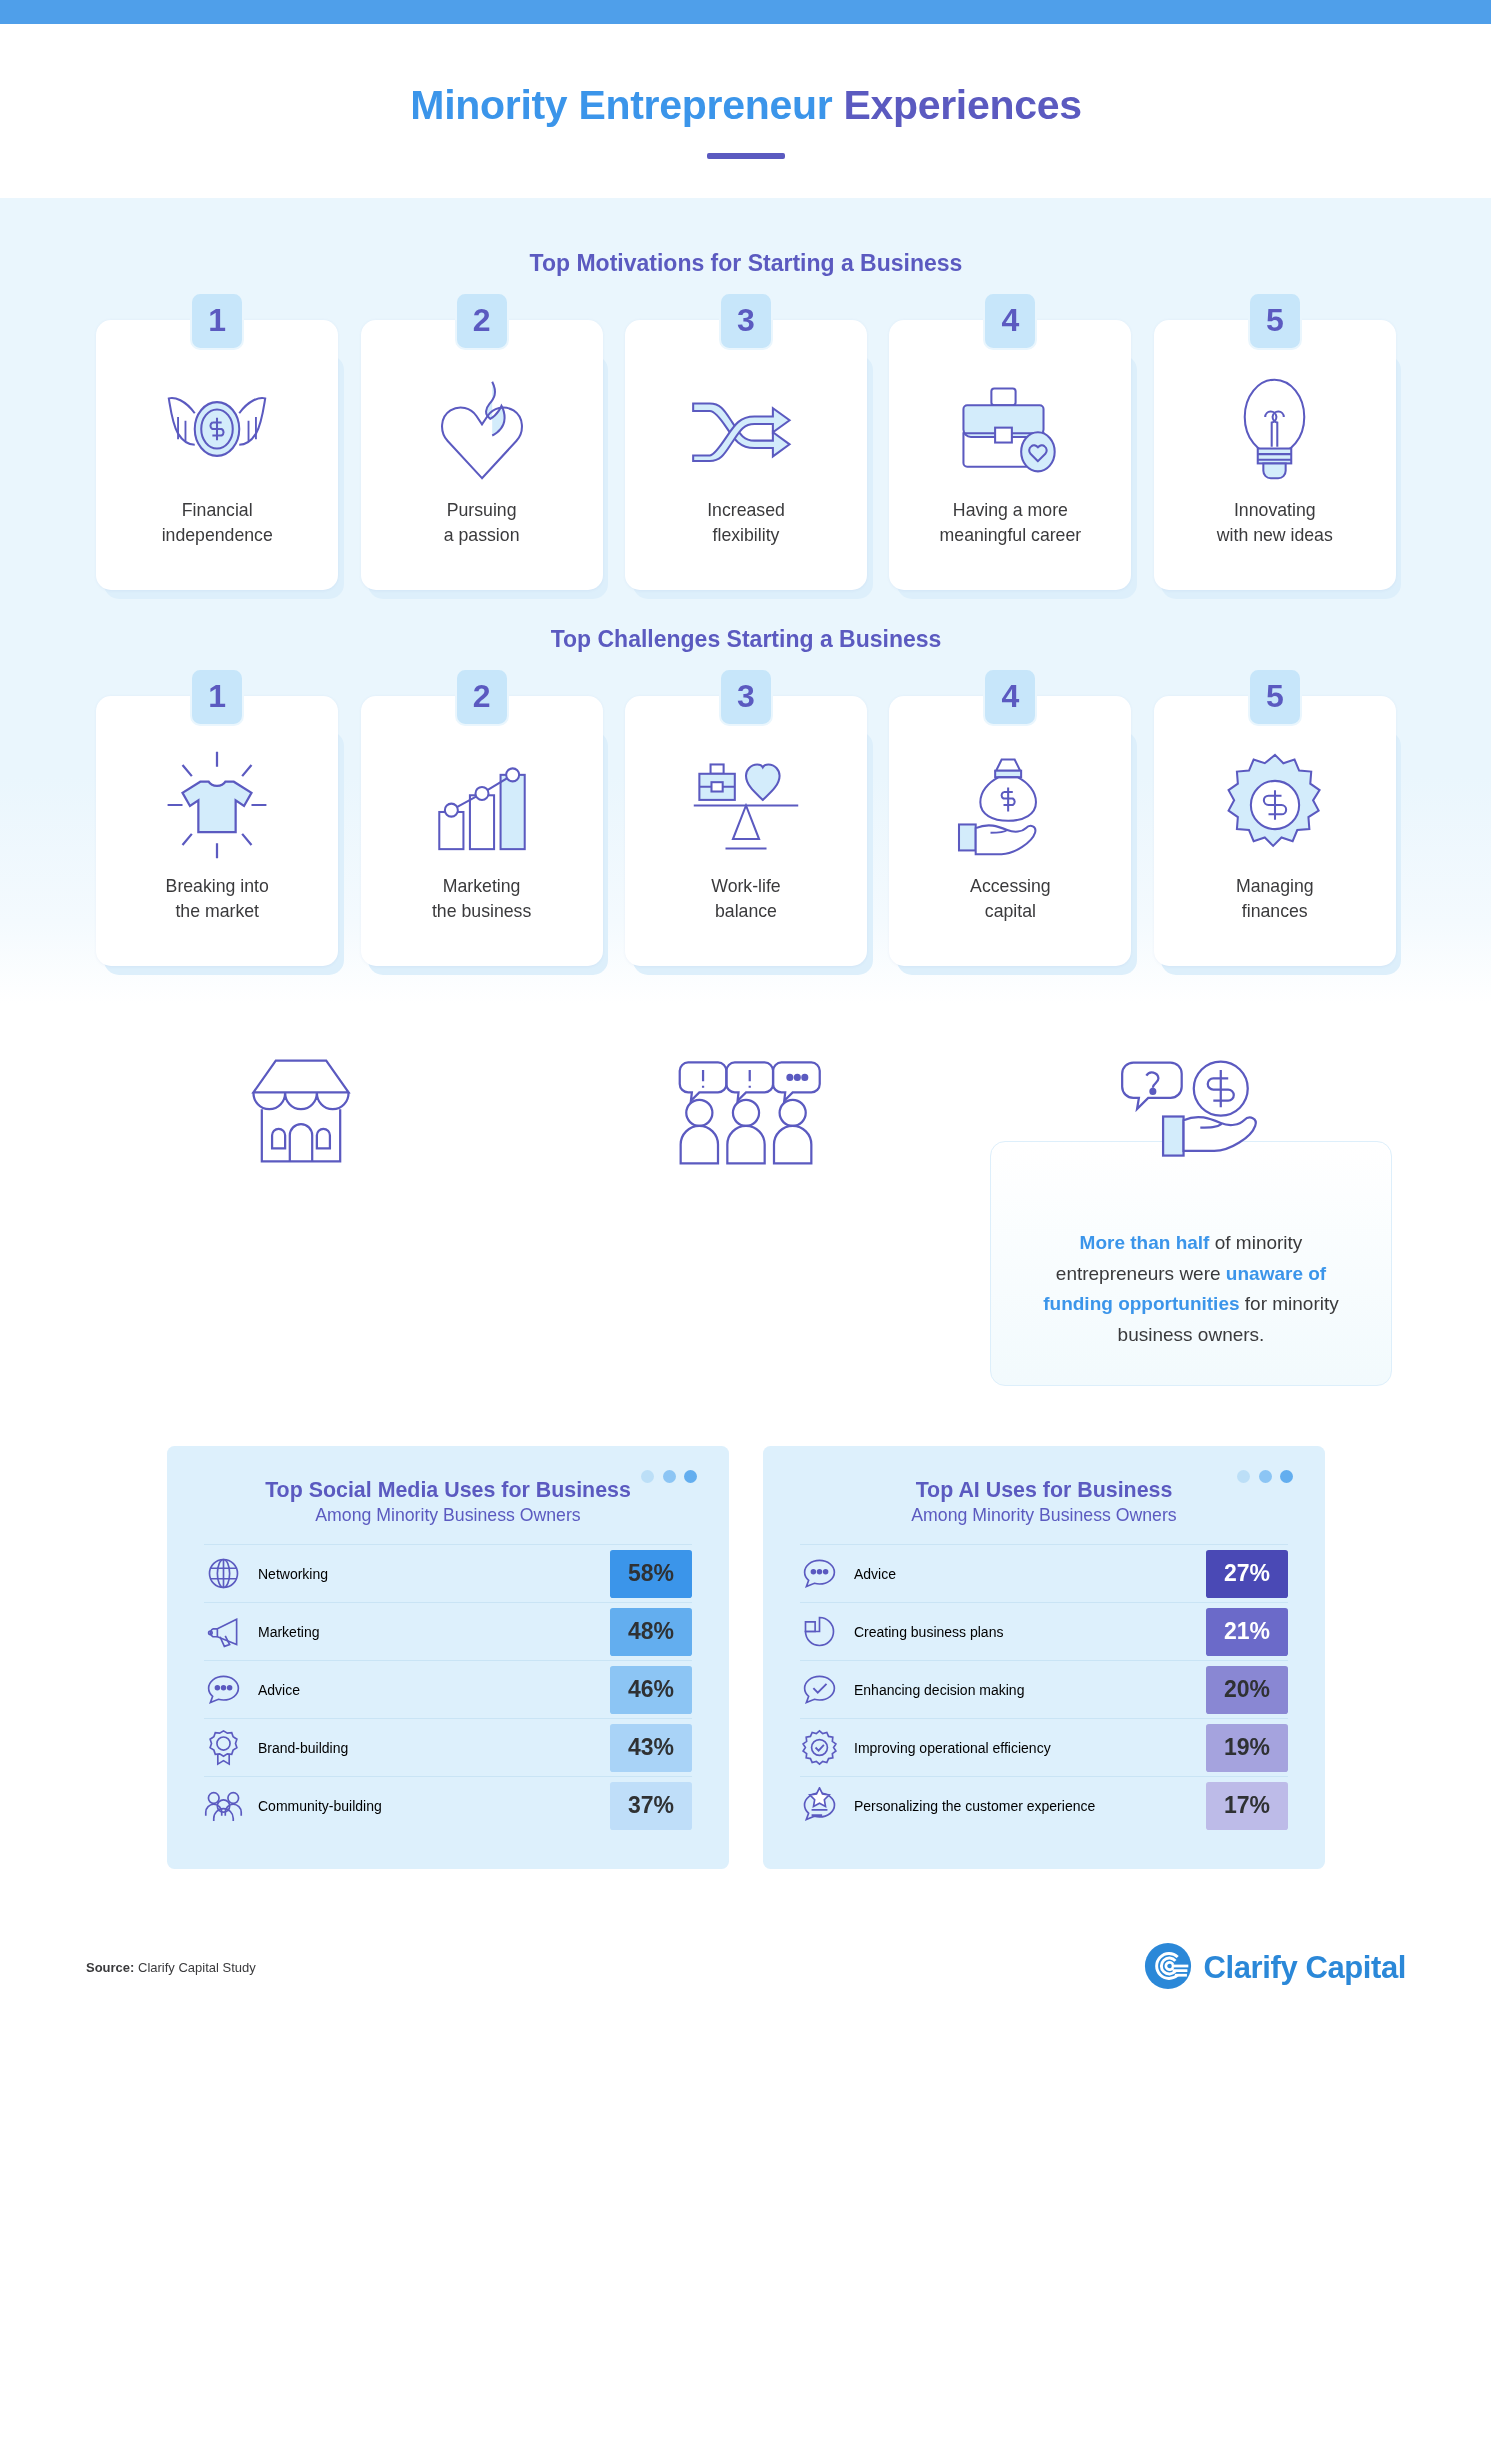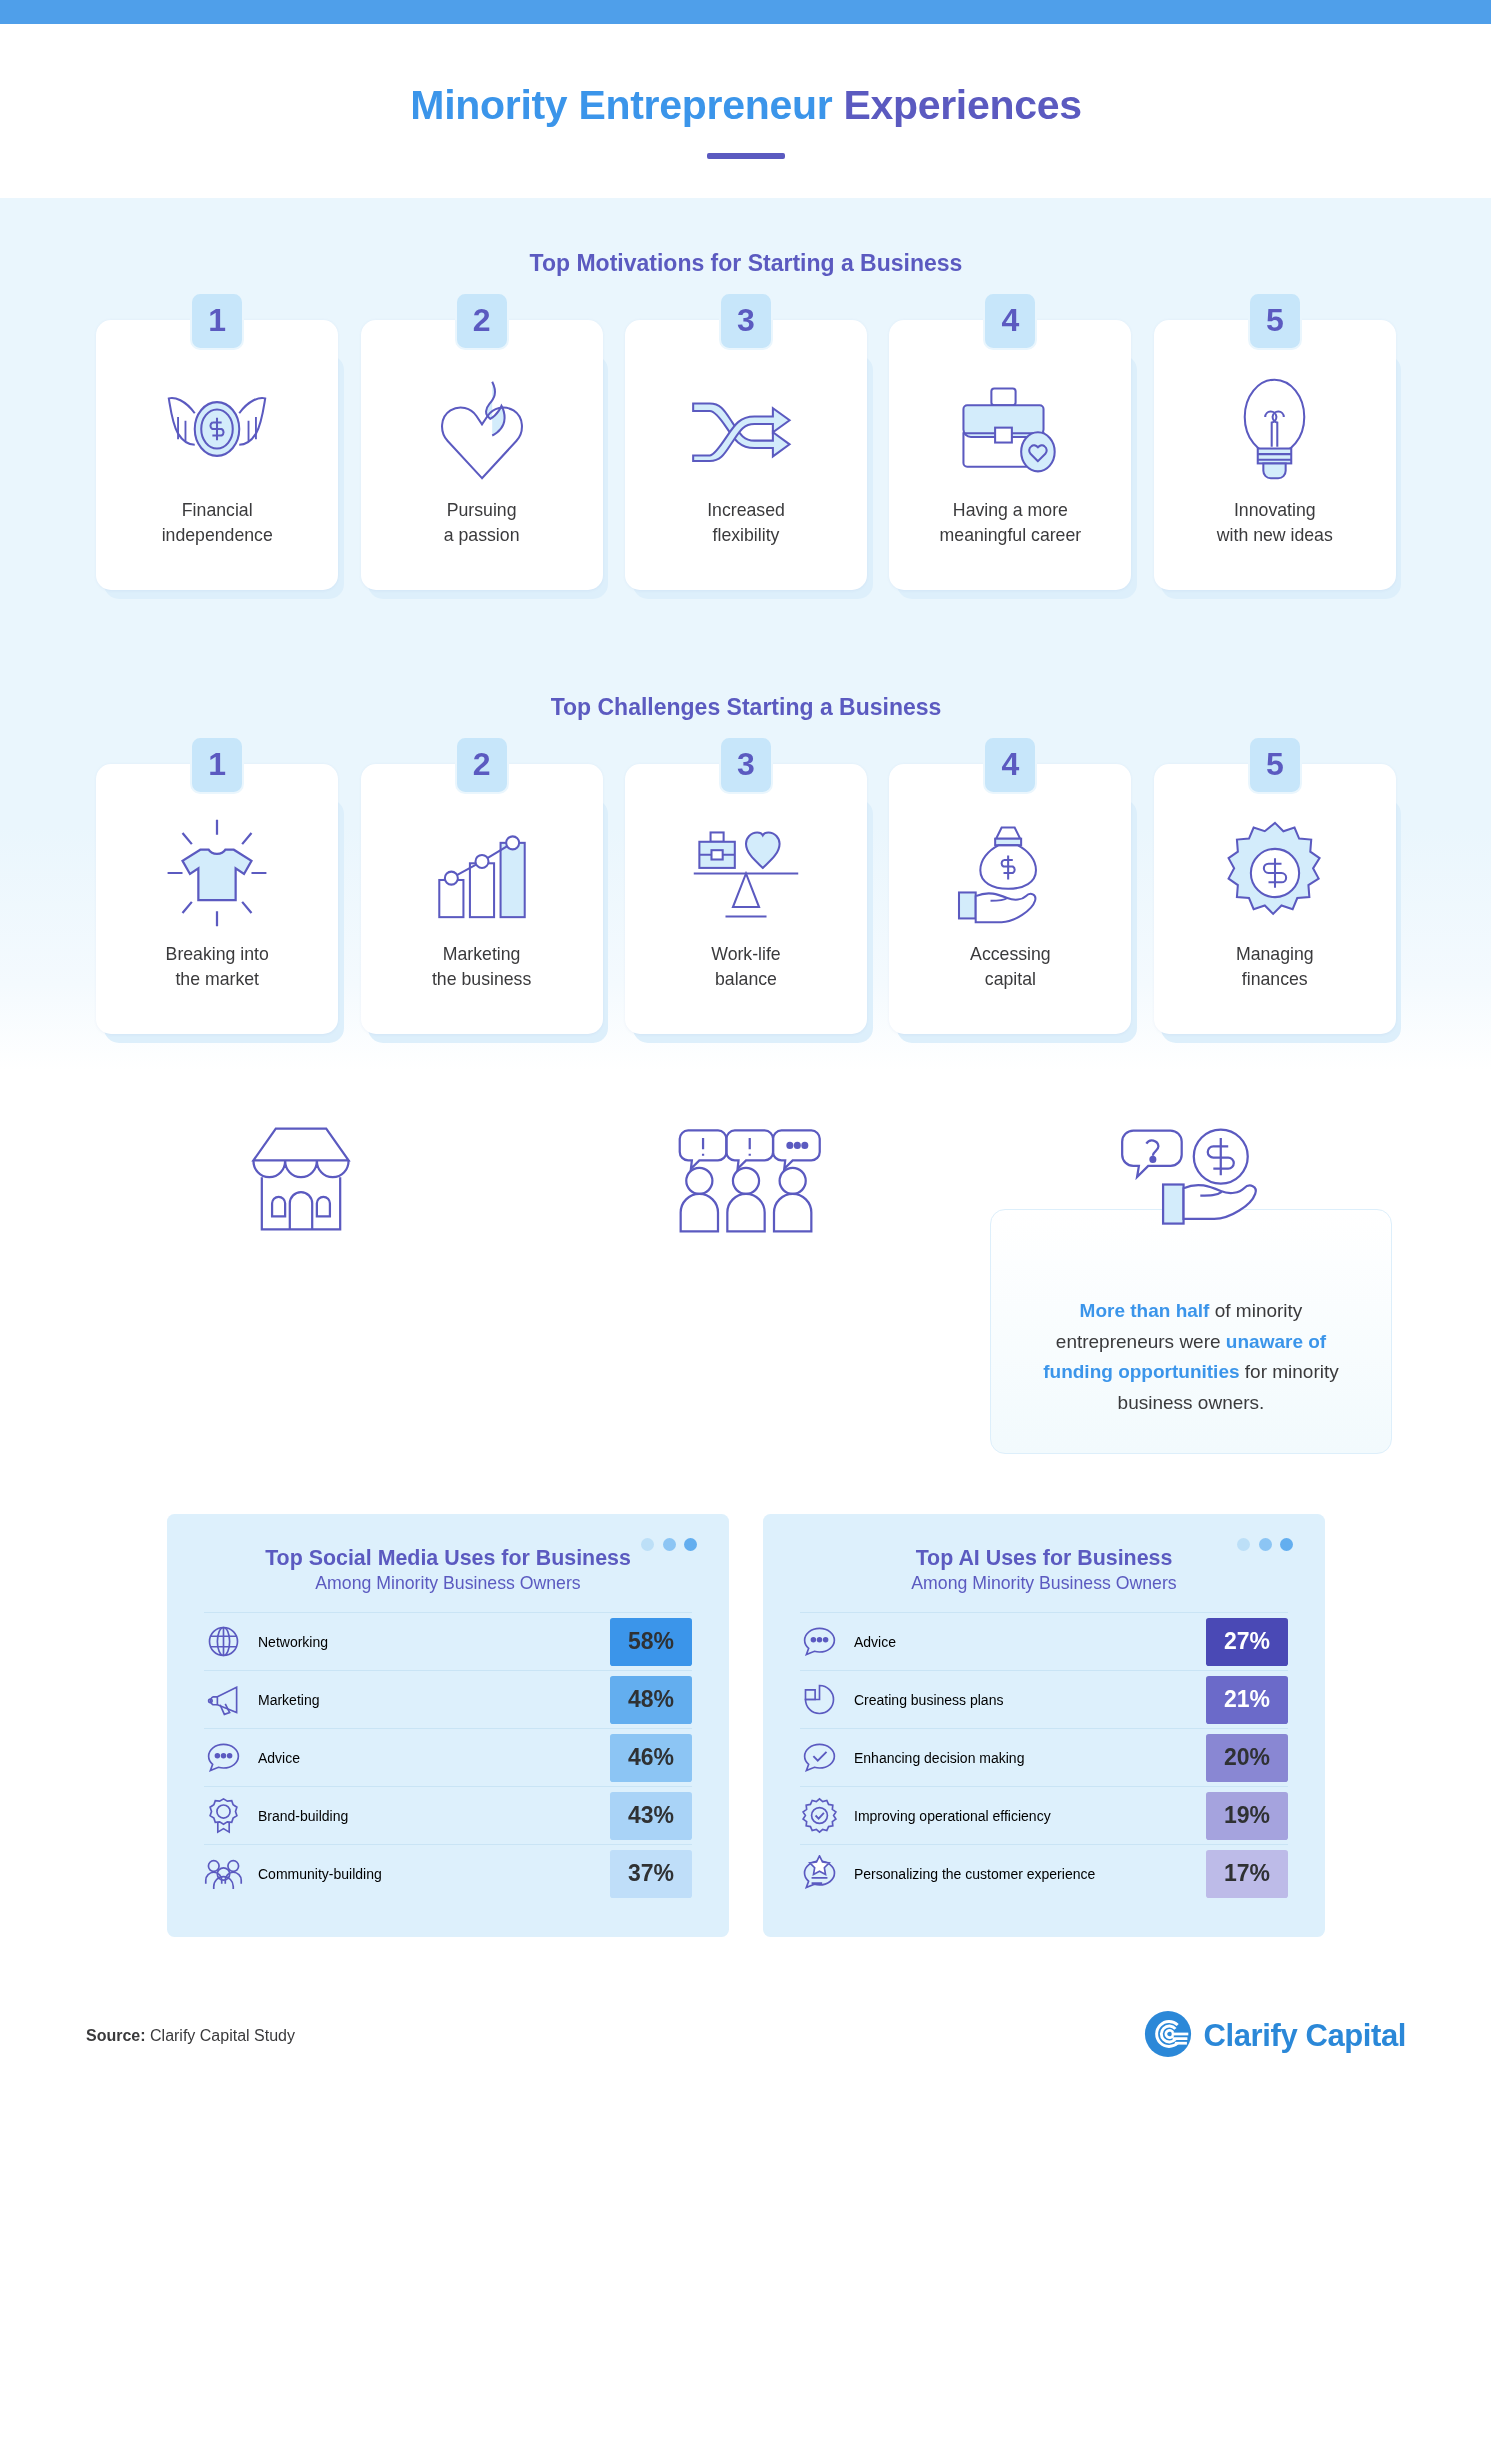--- a/index.html
+++ b/index.html
@@ -112,21 +112,21 @@
     width: 82px; flex: 0 0 82px; height: 48px; border-radius: 2.8px;
     display: flex; align-items: center; justify-content: center;
     font-size: 23px; font-weight: 700;
   }
 
   
   .footer {
     display:flex; align-items:center; justify-content:space-between;
     padding: 73px 86px 45px; background:#fff;
   }
-  .source { font-size: 16px; color: #3a3a3c; }
+  .source { font-size: 13px; color: #3a3a3c; }
   .source b { font-weight: 700; }
   .logo { display:flex; align-items:center; gap: 12px; }
   .logo-text { font-size: 31px; font-weight: 700; color: #2b88d8; letter-spacing:-0.4px; }
 </style>
 </head>
 <body>
 
 <div class="topbar"></div>
 
 <div class="title-wrap">
@@ -227,21 +227,21 @@
  </svg>
           </div>
          <div class="card-label">
            <span>Innovating</span><br>
            <span>with new ideas</span>
          </div>
        </div>
       </div>
     </div>
 
-  <div class="section-heading" style="margin-top:104px">Top Challenges Starting a Business</div>
+  <div class="section-heading" style="margin-top:36px">Top Challenges Starting a Business</div>
   <div class="cards-row" id="chal-row">
       <div class="card-col">
         <div class="num-badge">1</div>
        <div class="card-shadow"></div>
        <div class="card">
          <div class="card-icon">
             <svg width="110" height="114" viewBox="0 0 118 122" fill="none" stroke="#5b5ac0" stroke-width="2.4">
    <path d="M59 4v16M22 18l10 12M96 18L86 30M6 61h16M96 61h16M22 104l10-12M96 104L86 92M59 118v-16"></path>
    <path d="M41 36 22 48l8 14 9-6v34h40V56l9 6 8-14-19-12h-9a10 8 0 0 1-18 0z" fill="#d3ecfb"></path>
  </svg>

